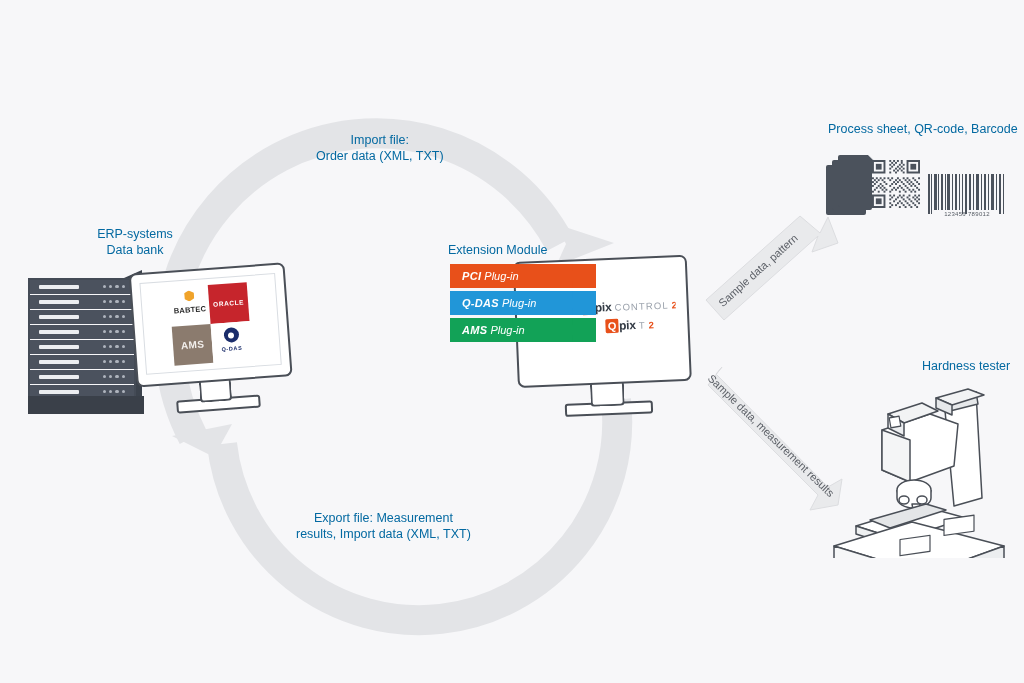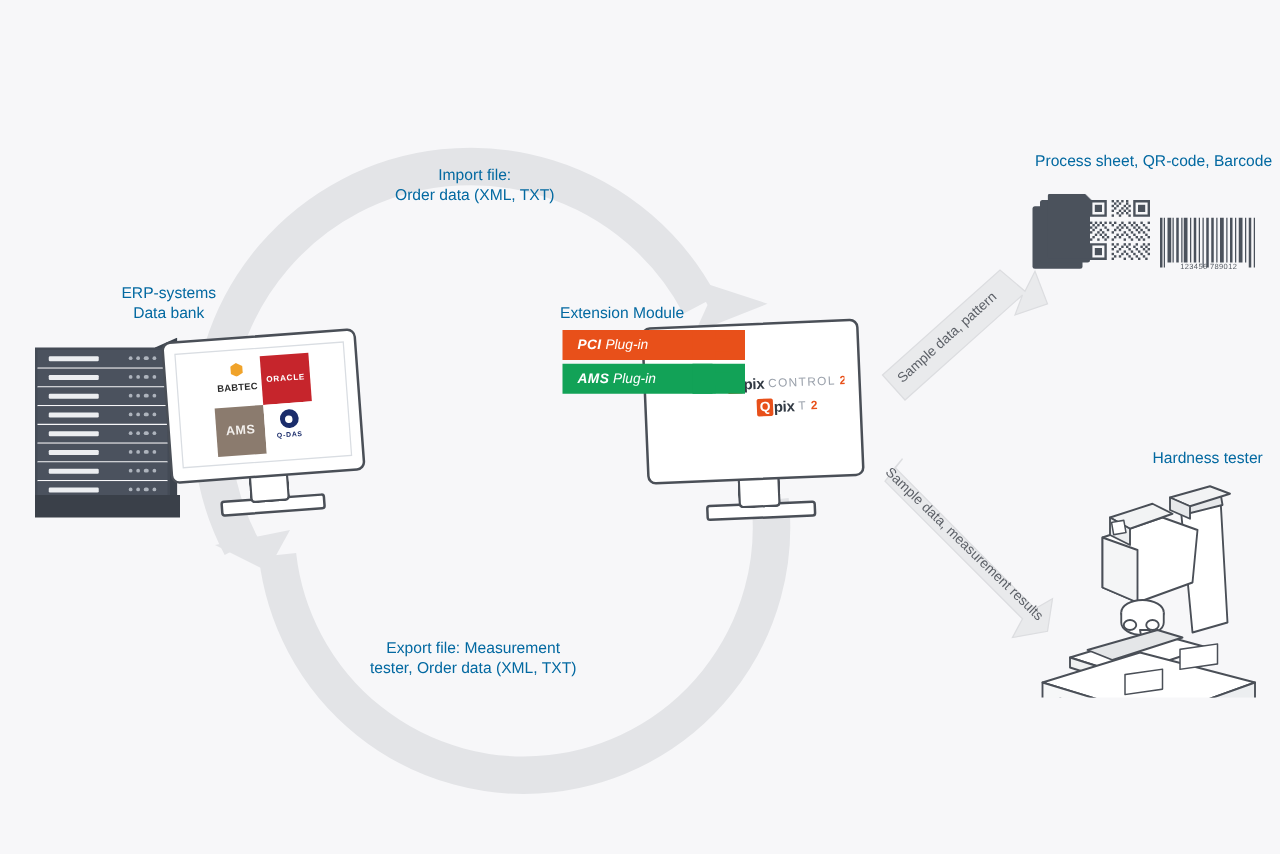--- a/index.html
+++ b/index.html
@@ -136,21 +136,21 @@
     <polygon points="232,424 172,436 228,464 221,444" fill="#e3e4e7"></polygon>
   </svg>
 
   <div class="lbl c" id="import-label">
     <div>Import file:</div>
     <div>Order data (XML, TXT)</div>
   </div>
 
   <div class="lbl c" id="export-label">
     <div>Export file: Measurement</div>
-    <div>tester, Order data (XML, TXT)</div>
+    <div>results, Import data (XML, TXT)</div>
   </div>
 
   <div class="lbl c" id="erp-label">
     <div>ERP-systems</div>
     <div>Data bank</div>
   </div>
 
   <div id="erp">
     <div class="rack">
       <div class="rack-side"></div>
@@ -279,20 +279,26 @@
           </div>
         </div>
       </div>
     </div>
 
     <div class="plugs">
       <div class="plug p-pci">
         <span class="bar"></span>
           <span class="tab"></span>
         <span><b>PCI</b>
+        <i>Plug-in</i></span>
+      </div>
+      <div class="plug p-qdas">
+        <span class="bar"></span>
+          <span class="tab"></span>
+        <span><b>Q-DAS</b>
         <i>Plug-in</i></span>
       </div>
       <div class="plug p-ams">
         <span class="bar"></span>
           <span class="tab"></span>
         <span><b>AMS</b>
         <i>Plug-in</i></span>
       </div>
     </div>
   </div>

